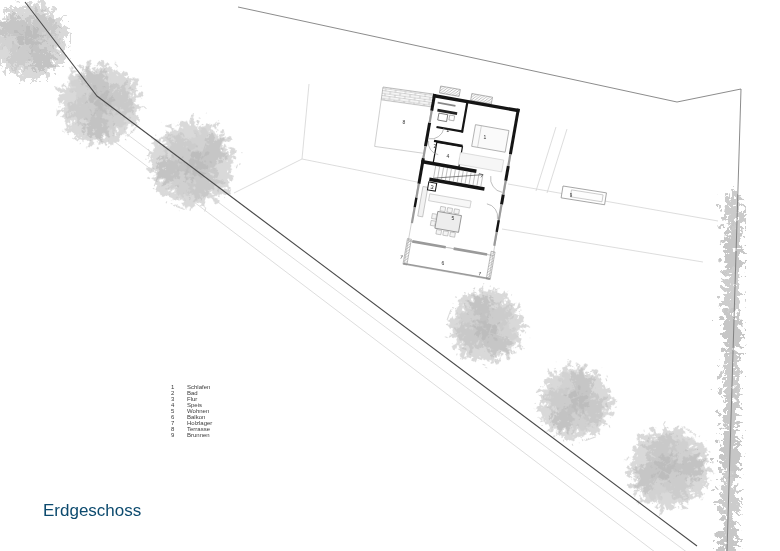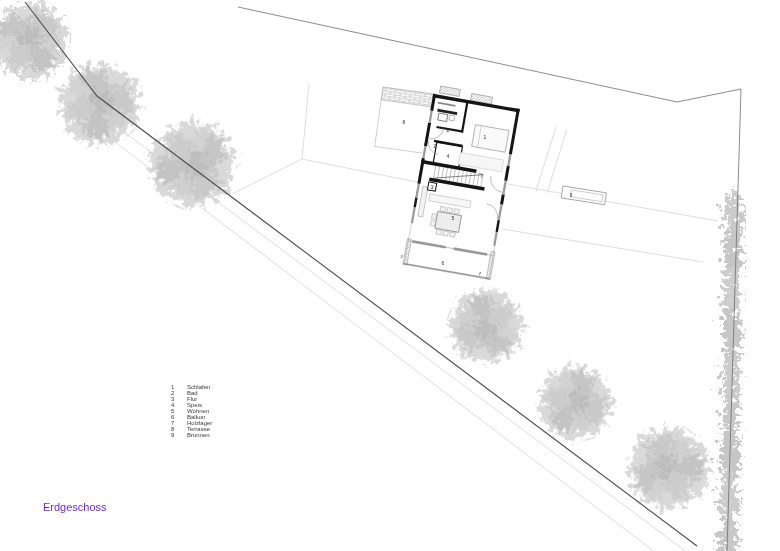--- a/index.html
+++ b/index.html
@@ -12,21 +12,21 @@
   }
   .plan-svg{position:absolute;left:0;top:0;}
   .legend{
     position:absolute;left:171px;top:384px;
     font-size:6px;line-height:6px;color:#3a3a3a;
     letter-spacing:0;
   }
   .legend-row .num{display:inline-block;width:16px;}
   .drawing-title{
     position:absolute;left:43px;top:501px;
-    font-size:11px;color:#6d28d9;
+    font-size:17px;color:#0c4a6e;
   }
 </style>
 </head>
 <body>
 
 <div class="page">
 
   <svg class="plan-svg" width="780" height="551" viewBox="0 0 780 551">
     <defs>
       <filter id="foliage" x="-40%" y="-40%" width="180%" height="180%">

